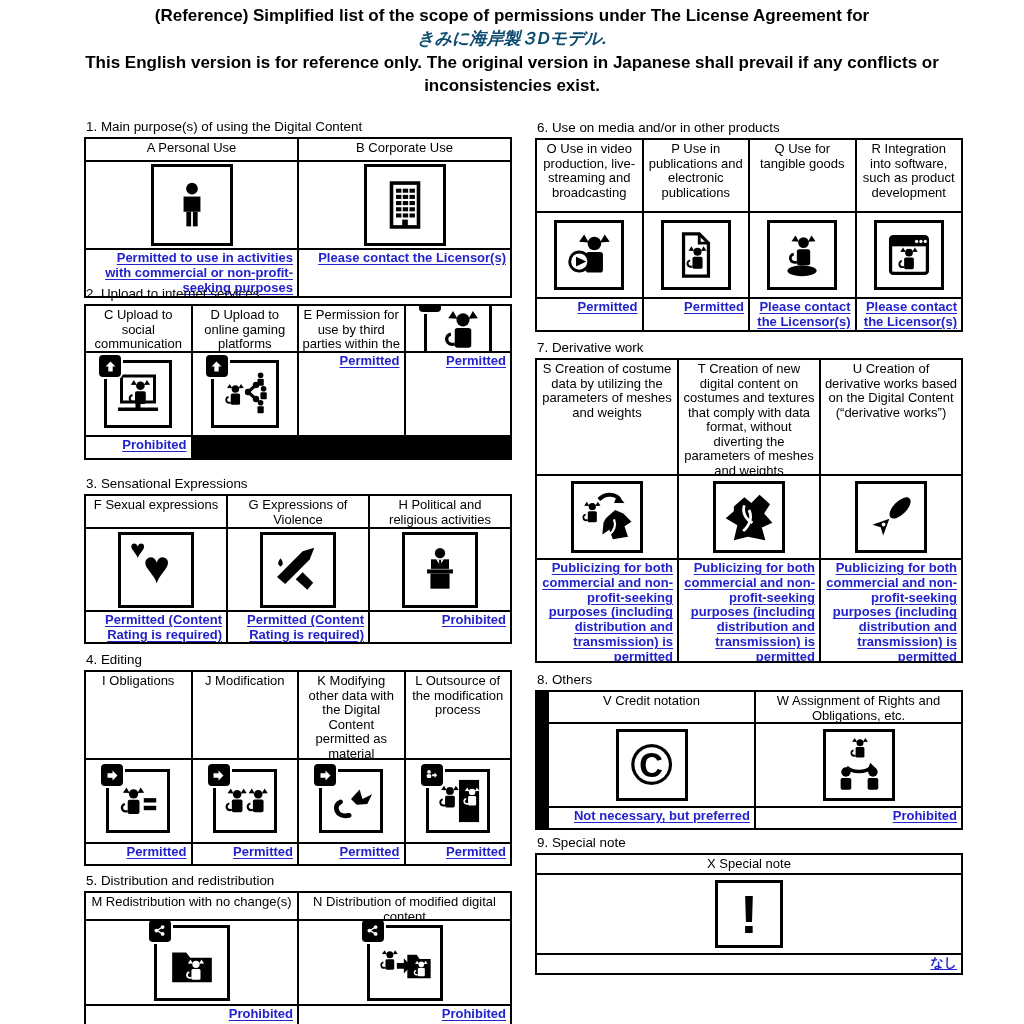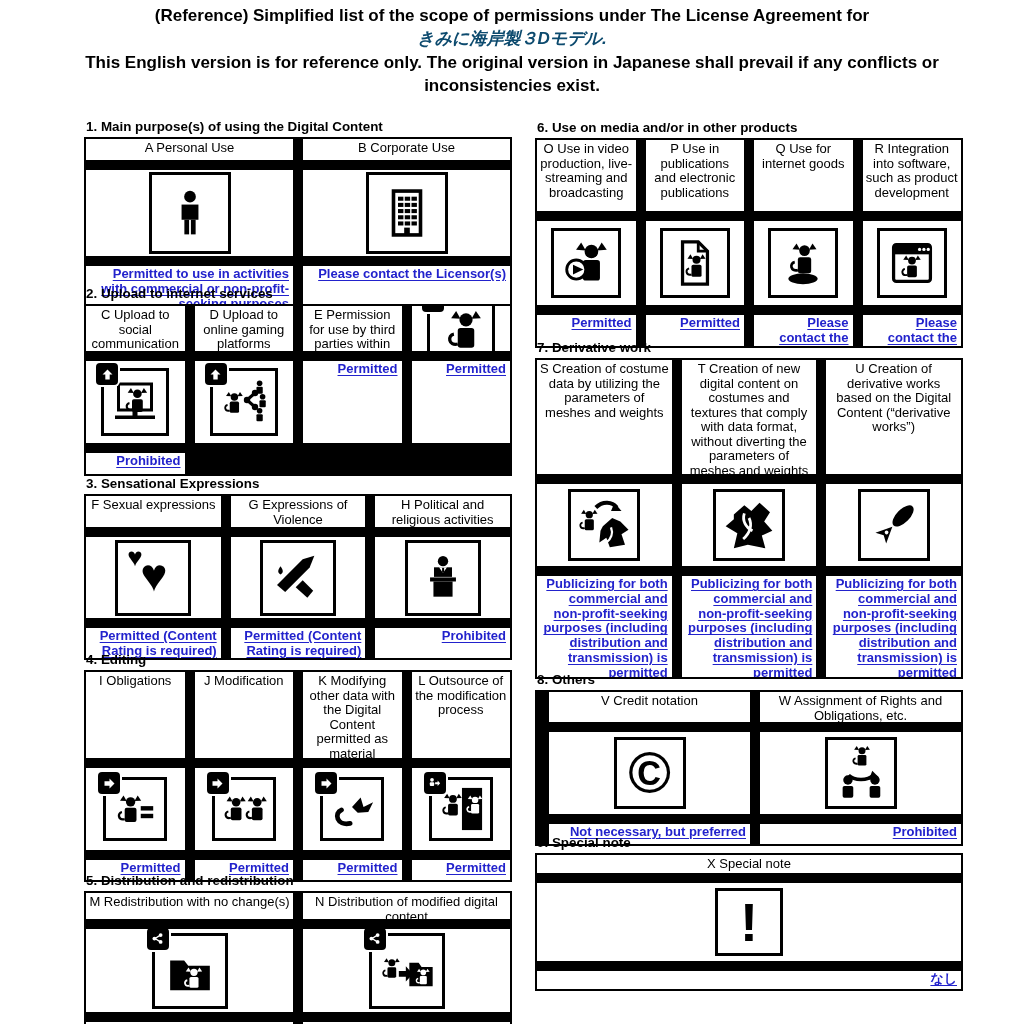--- a/index.html
+++ b/index.html
@@ -2,22 +2,22 @@
 <html><head>
 <meta charset="utf-8">
 <style>
   html,body{margin:0;padding:0;}
   body{width:1024px;height:1024px;background:#ffffff;position:relative;
        font-family:"Liberation Sans",sans-serif;color:#000;overflow:hidden;}
   .titles{position:absolute;top:4px;left:62px;width:900px;text-align:center;
           font-weight:bold;font-size:17px;line-height:1.38;}
   .t-jp{color:#0c4a6e;font-style:italic;}
   .sec{position:absolute;width:428px;}
-  .sec-title{font-size:13.4px;margin:0 0 3px 2px;font-weight:bold;}
-  .tbl{display:grid;background:#000;border:2px solid #000;gap:10px;}
+  .sec-title{font-size:13.4px;margin:0 0 3px 2px;}
+  .tbl{display:grid;background:#000;border:2px solid #000;gap:2px;}
   .hc{background:#fff;text-align:center;font-size:13px;line-height:1.12;
       padding:2px 3px 0;overflow:hidden;}
   .ic{background:#fff;display:flex;align-items:center;justify-content:center;overflow:hidden;}
   .sc{background:#fff;color:#2222cc;font-weight:700;font-size:13px;line-height:1.14;
       text-align:right;text-decoration:underline;text-underline-offset:2px;
       padding:1px 4px 0;overflow:hidden;}
   .pict{position:relative;border:3px solid #000;background:#fff;
         display:flex;align-items:center;justify-content:center;flex:0 0 auto;}
   .badge{position:absolute;top:-8px;left:-8px;width:22px;height:22px;background:#000;
          border-radius:4px;box-shadow:0 0 0 2px #fff;display:flex;align-items:center;
@@ -310,21 +310,21 @@
     <div class="sc">Prohibited</div>
     <div class="sc">Prohibited</div>
   </div>
 </div>
 
 <div class="sec" style="top:120px;left:535px;">
   <div class="sec-title">6. Use on media and/or in other products</div>
   <div class="tbl" style="grid-template-columns:1fr 1fr 1fr 1fr;grid-template-rows:71px 84px 31px;">
     <div class="hc">O Use in video production, live-streaming and broadcasting</div>
     <div class="hc">P Use in publications and electronic publications</div>
-    <div class="hc">Q Use for internet goods</div>
+    <div class="hc">Q Use for tangible goods</div>
     <div class="hc">R Integration into software, such as product development</div>
     <div class="ic">
         <div class="pict" style="width:64px;height:64px;">
       <svg viewBox="0 0 48 48" width="52" height="52">
             <use href="#catg" transform="translate(8,5) scale(1.05)"></use>
             <circle cx="15" cy="30" r="8.8" fill="#fff" stroke="#000" stroke-width="2.6"></circle>
             <polygon points="12,25.5 21.5,30 12,34.5"></polygon>
           </svg>
     </div>
       </div>

